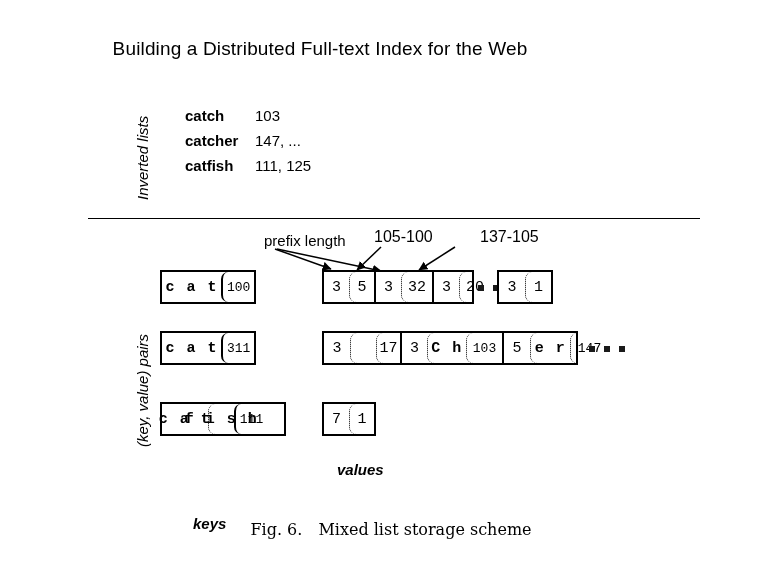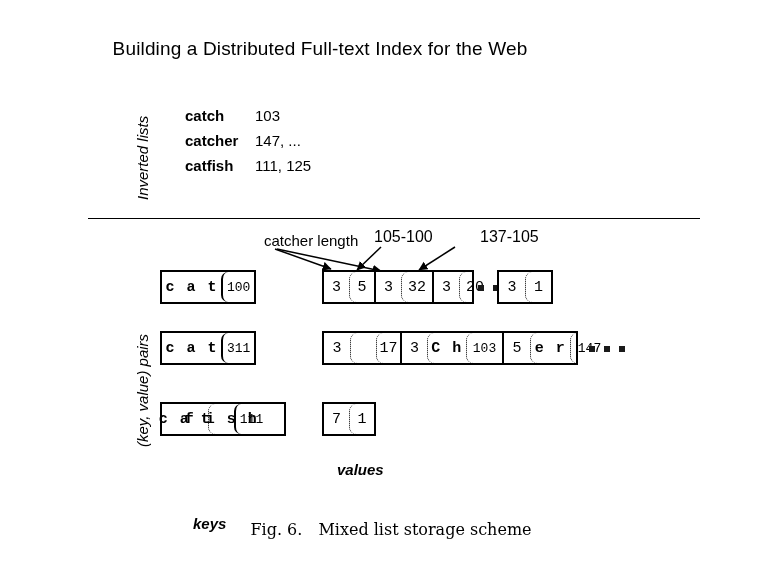--- a/index.html
+++ b/index.html
@@ -223,21 +223,21 @@
   <div class="inv-row">
     <span class="inv-term">catcher</span><span class="inv-postings">147, ...</span>
   </div>
   <div class="inv-row">
     <span class="inv-term">catfish</span><span class="inv-postings">111, 125</span>
   </div>
 </div>
 
 <div id="divider"></div>
 
-<div class="annot" id="annot-prefix">catcher length</div>
+<div class="annot" id="annot-prefix">prefix length</div>
 <div class="annot" id="annot-105-100">105-100</div>
 <div class="annot" id="annot-137-105">137-105</div>
 
 <svg id="arrow-layer" viewBox="0 0 782 562" xmlns="http://www.w3.org/2000/svg">
   <defs>
     <marker id="ah" markerWidth="7" markerHeight="7" refX="5.6" refY="3" orient="auto" markerUnits="strokeWidth">
       <path d="M0,0 L6,3 L0,6 z" fill="#000"></path>
     </marker>
   </defs>
 

